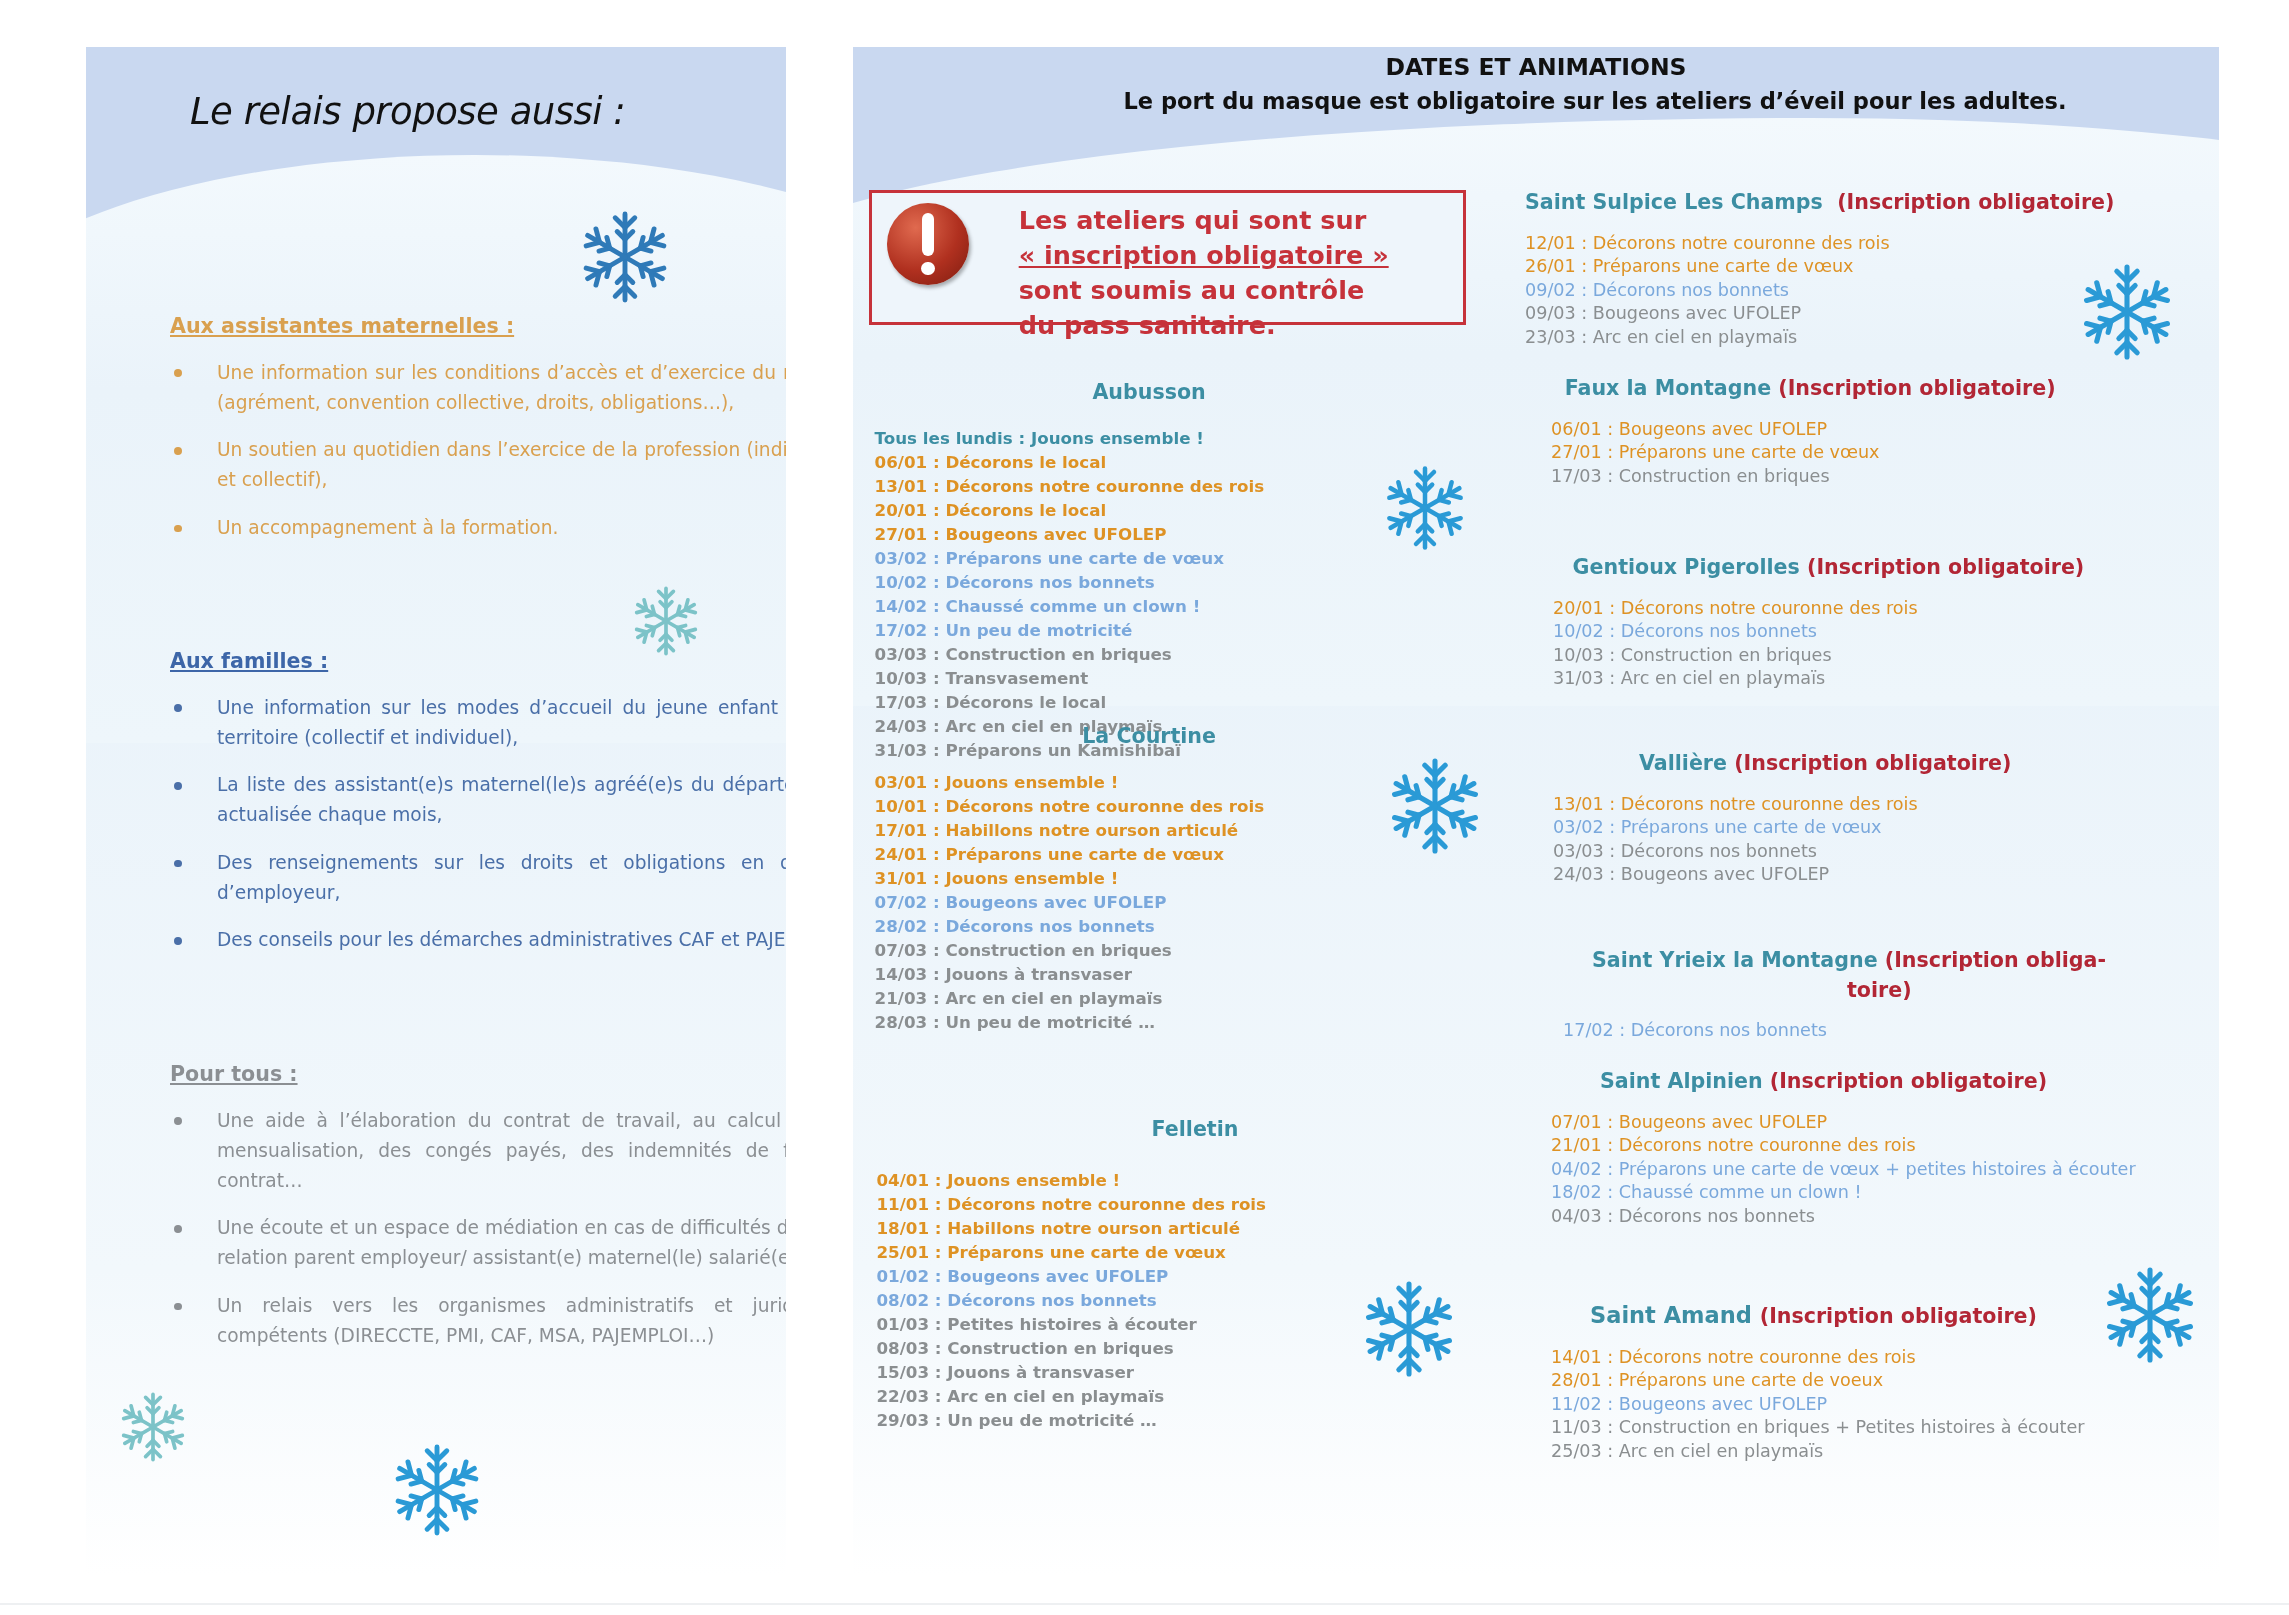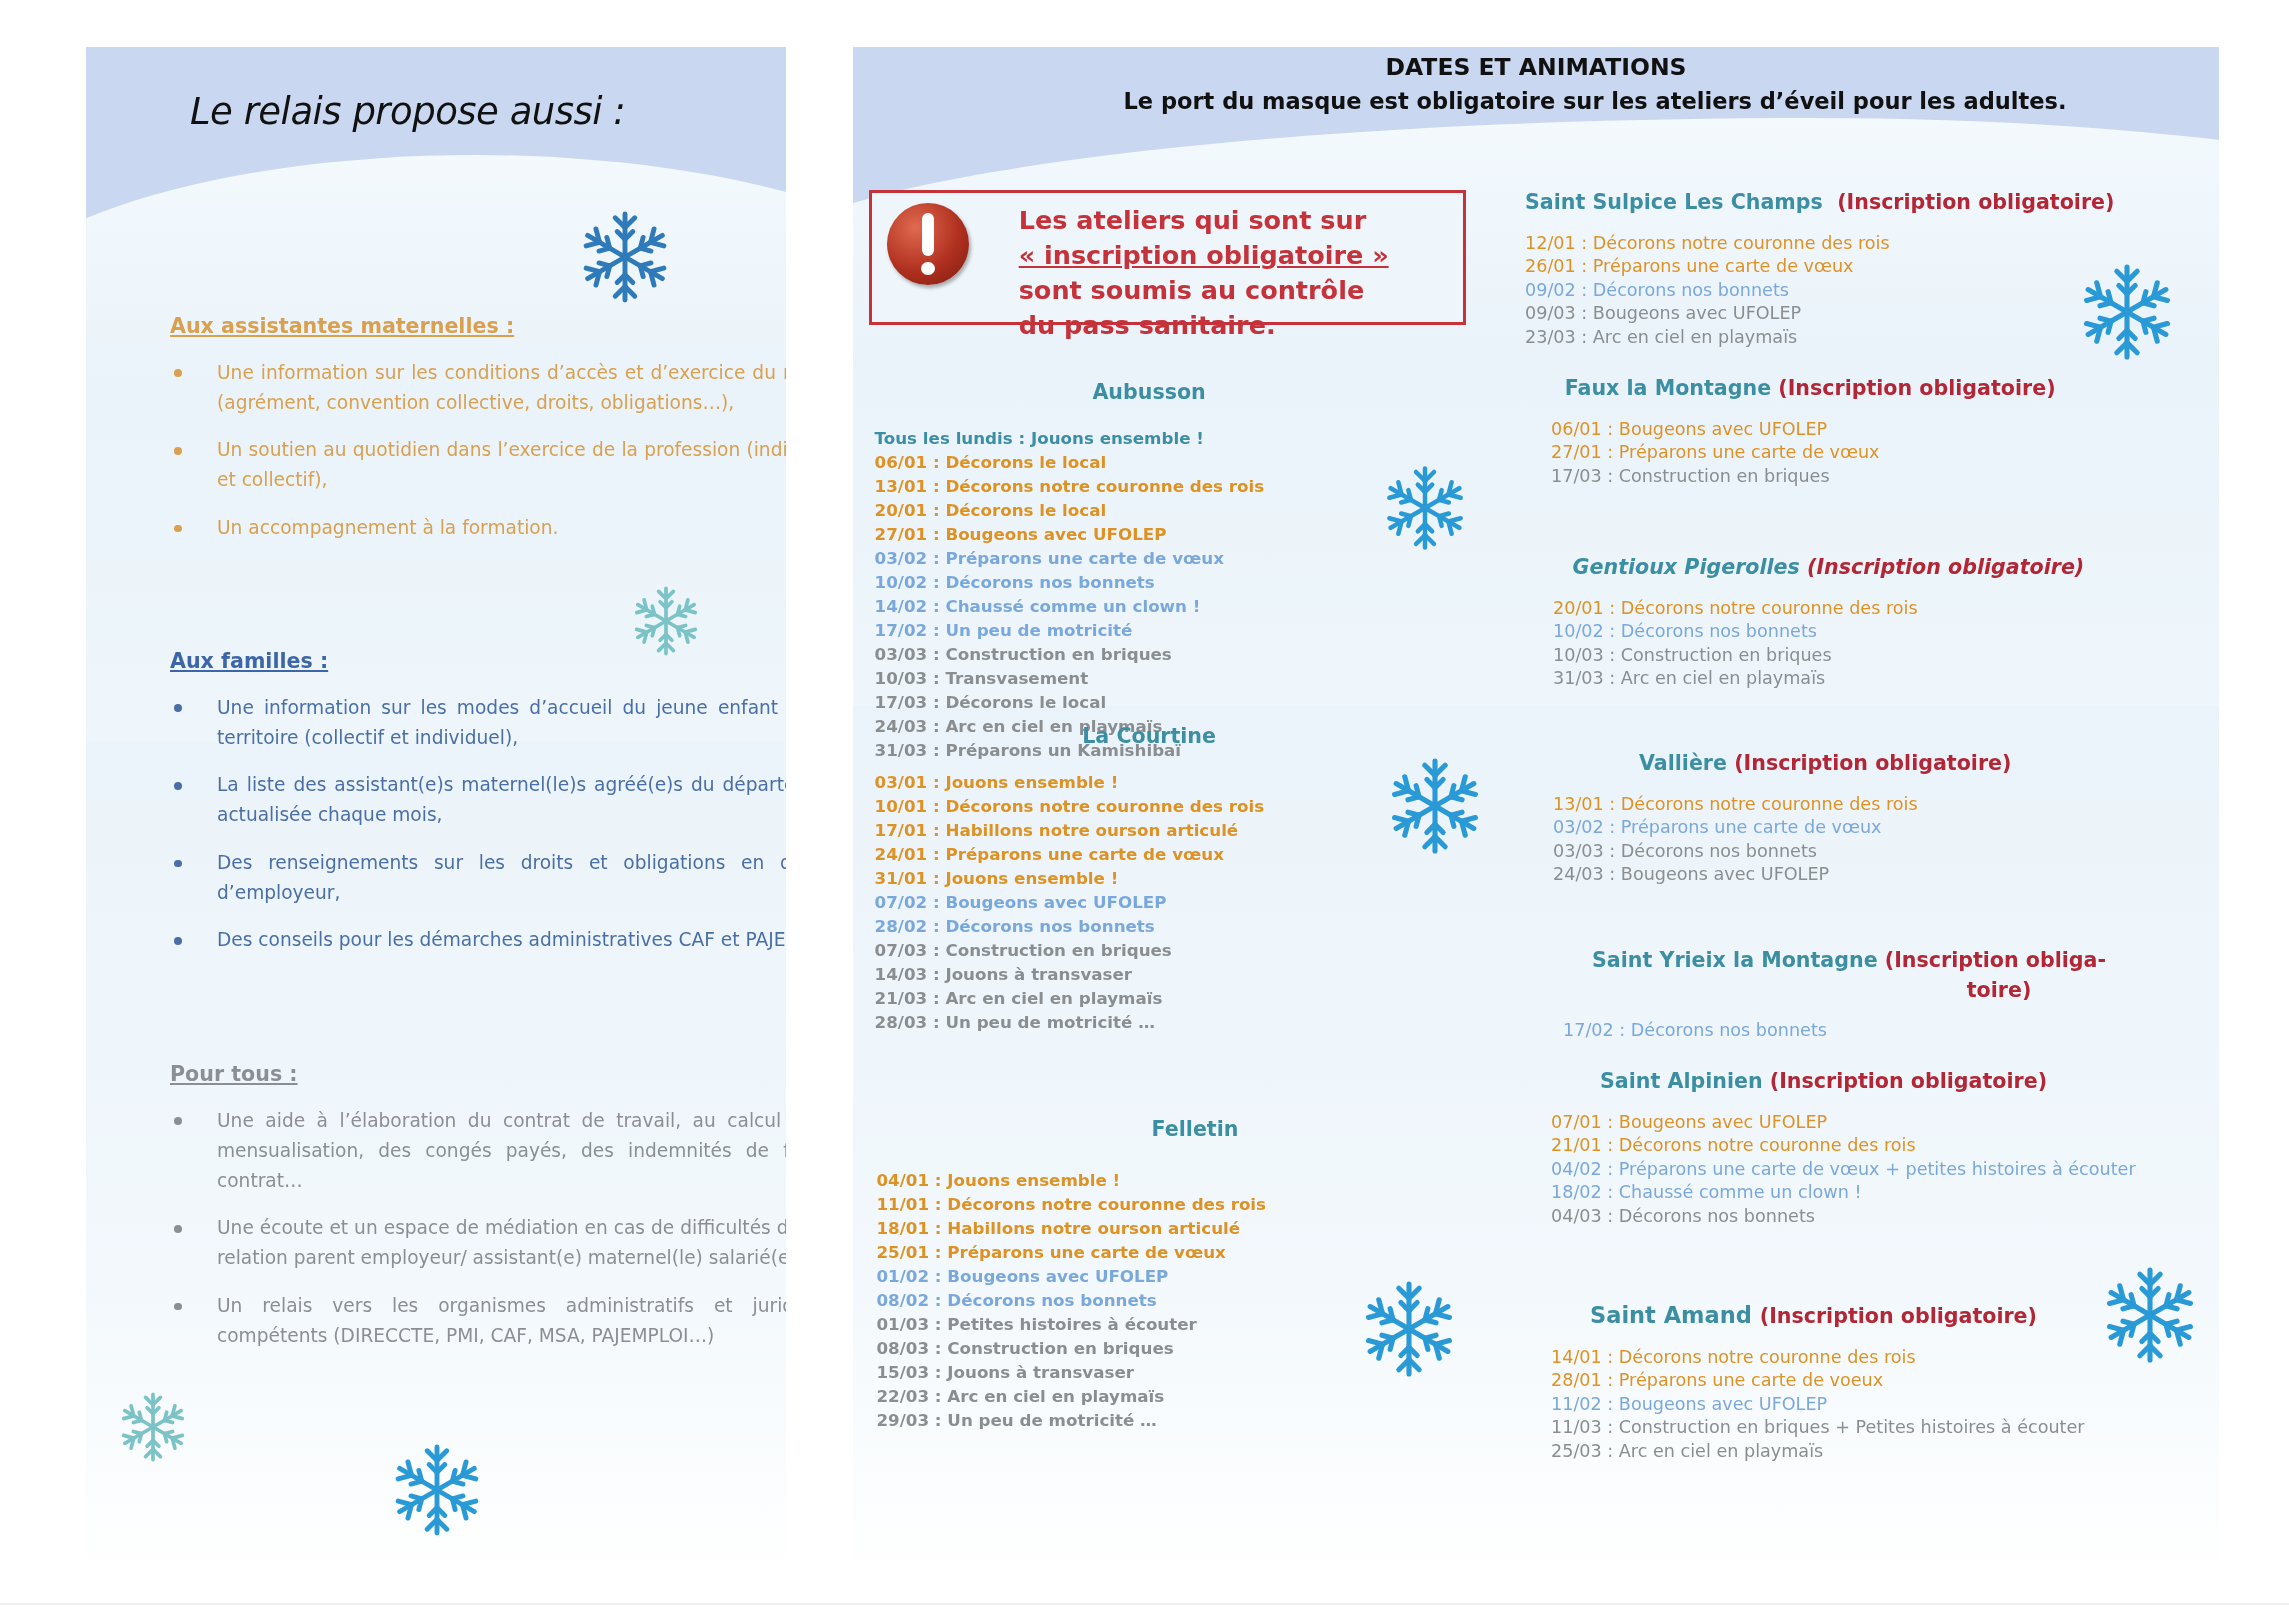--- a/index.html
+++ b/index.html
@@ -245,41 +245,41 @@
   <div class="town" style="left:698px; top:329px; width:627px;">
     <div class="town-title" style="padding-left:13.7px;"><span>Faux la Montagne</span> <span class="insc">(Inscription obligatoire)</span></div>
     <ul class="town-list light">
         <li class="c-orange">06/01 : Bougeons avec UFOLEP</li>
         <li class="c-orange">27/01 : Préparons une carte de vœux</li>
         <li class="c-grey">17/03 : Construction en briques</li>
       </ul>
   </div>
 
   <div class="town" style="left:700px; top:508px; width:627px;">
-    <div class="town-title" style="padding-left:19.6px;font-style:italic;"><span>Gentioux Pigerolles</span> <span class="insc">(Inscription obligatoire)</span></div>
+    <div class="town-title" style="padding-left:19.6px;"><span>Gentioux Pigerolles</span> <span class="insc">(Inscription obligatoire)</span></div>
     <ul class="town-list light">
         <li class="c-orange">20/01 : Décorons notre couronne des rois</li>
         <li class="c-blue">10/02 : Décorons nos bonnets</li>
         <li class="c-grey">10/03 :  Construction en briques</li>
         <li class="c-grey">31/03 : Arc en ciel en playmaïs</li>
       </ul>
   </div>
 
   <div class="town" style="left:700px; top:704px; width:627px;">
     <div class="town-title" style="padding-left:86px;"><span>Vallière</span> <span class="insc">(Inscription obligatoire)</span></div>
     <ul class="town-list light">
         <li class="c-orange">13/01 : Décorons notre couronne des rois</li>
         <li class="c-blue">03/02 : Préparons une carte de vœux</li>
         <li class="c-grey">03/03 : Décorons nos bonnets</li>
         <li class="c-grey">24/03 : Bougeons avec UFOLEP</li>
       </ul>
   </div>
 
   <div class="town" style="left:710px; top:898px; width:588px;">
-    <div class="town-title" style="padding-left:29px; line-height:30px; margin-bottom:13.7px;"><span>Saint Yrieix la Montagne</span> <span class="insc">(Inscription obliga-</span><br><span class="insc" style="display:block; text-align:center; padding-left:255px;">toire)</span></div>
+    <div class="town-title" style="padding-left:29px; line-height:30px; margin-bottom:13.7px;"><span>Saint Yrieix la Montagne</span> <span class="insc">(Inscription obliga-</span><br><span class="insc" style="display:block; padding-left:255px;">toire)</span></div>
     <ul class="town-list light">
         <li class="c-blue">17/02 : Décorons nos bonnets</li>
       </ul>
   </div>
 
   <div class="town" style="left:698px; top:1022px; width:588px;">
     <div class="town-title" style="padding-left:49px;"><span>Saint Alpinien</span> <span class="insc">(Inscription obligatoire)</span></div>
     <ul class="town-list light">
         <li class="c-orange">07/01 : Bougeons avec UFOLEP</li>
         <li class="c-orange">21/01 : Décorons notre couronne des rois</li>

